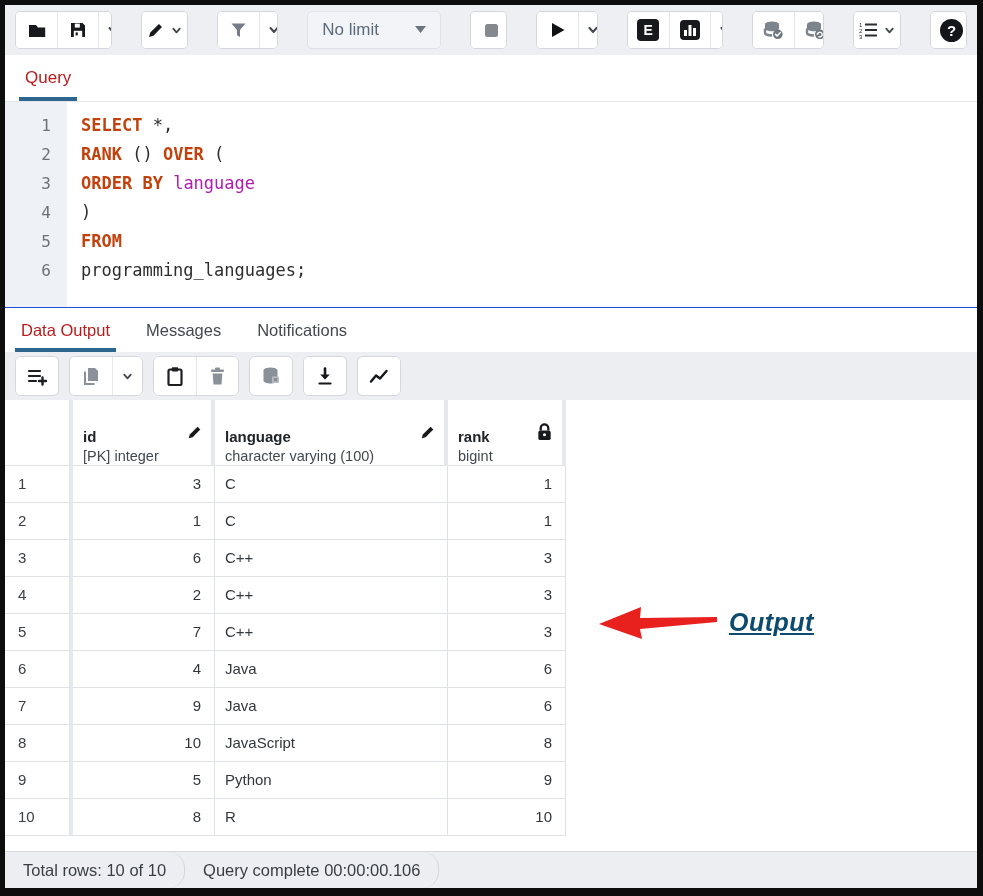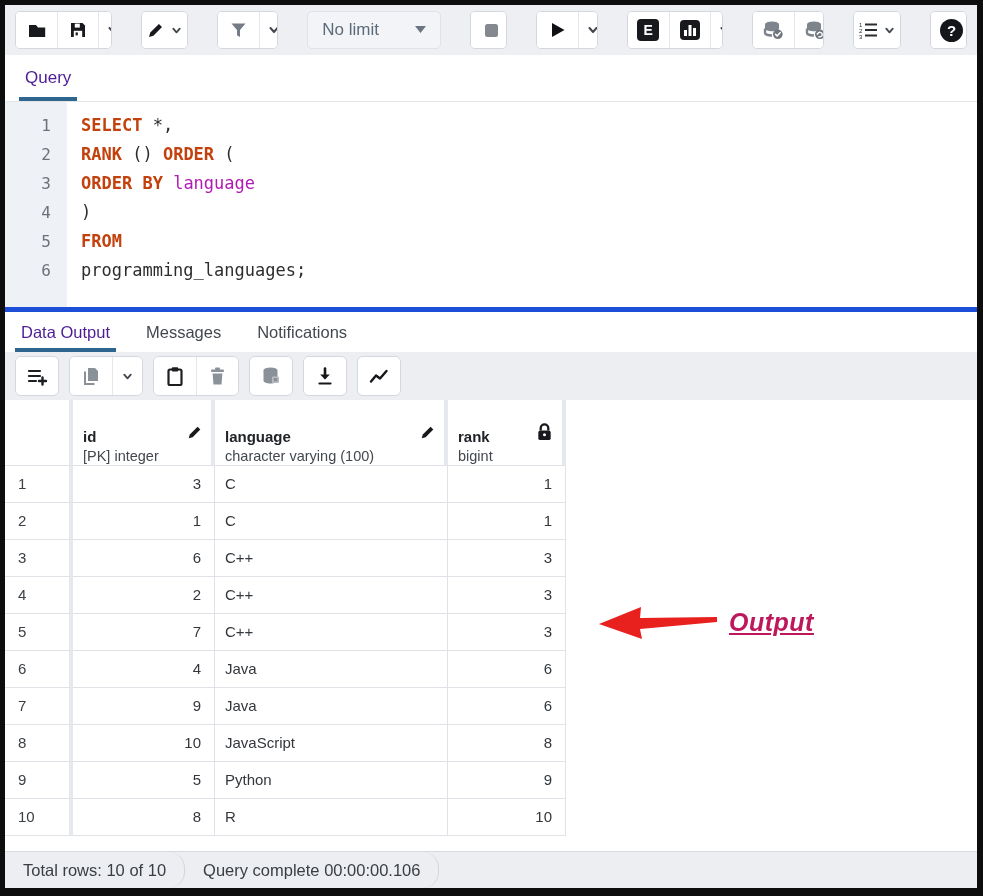--- a/index.html
+++ b/index.html
@@ -59,21 +59,21 @@
   
   .qtabs {
     height:47px; flex:0 0 47px; background:#ffffff;
     border-bottom:1px solid #e3e5e8;
     display:flex; align-items:stretch; padding-left:20px; gap:40px;
   }
   .tab {
     position:relative; display:flex; align-items:center;
     font-size:17px; color:#43484f; cursor:pointer;
   }
-  .tab.active { color:#4c1d95; }
+  .tab.active { color:#b91c1c; }
   .tab.active::after {
     content:""; position:absolute; left:-6px; right:-6px; bottom:0;
     height:4px; background:#2e6690;
   }
 
   
   .editor { height:205px; flex:0 0 205px; display:flex; background:#ffffff; }
   .gutter {
     width:62px; flex:0 0 62px; background:#eef1f5;
     font-family:"DejaVu Sans Mono", monospace;
@@ -88,21 +88,21 @@
   }
   .code-line { height:29px; line-height:29px; white-space:pre; }
   .kw { color:#c2410c; font-weight:bold; }
   .ident { color:#b11bb1; }
   .pl { color:#2d2d2d; }
 
   
   .otabs {
     height:45px; flex:0 0 45px; background:#ffffff;
     display:flex; align-items:stretch; padding-left:16px; gap:36px;
-    border-top:5px solid #1d4ed8;
+    border-top:1px solid #1d4ed8;
   }
   .otabs .tab { font-size:16.5px; }
 
   
   .rtoolbar {
     height:48px; flex:0 0 48px; background:#eceef2;
     display:flex; align-items:center; padding-left:10px; gap:10px;
   }
   .rtoolbar .tgroup { height:40px; border-radius:6px; }
   .rtoolbar .tbtn { min-width:42px; }
@@ -340,21 +340,21 @@
     <div class="gutter">
         <div class="gut-line">1</div>
         <div class="gut-line">2</div>
         <div class="gut-line">3</div>
         <div class="gut-line">4</div>
         <div class="gut-line">5</div>
         <div class="gut-line">6</div>
       </div>
     <div class="code-pane">
         <div class="code-line"><span class="kw">SELECT</span><span class="pl"> *,</span></div>
-        <div class="code-line"><span class="kw">RANK</span><span class="pl"> () </span><span class="kw">ORDER</span><span class="pl"> (</span></div>
+        <div class="code-line"><span class="kw">RANK</span><span class="pl"> () </span><span class="kw">OVER</span><span class="pl"> (</span></div>
         <div class="code-line"><span class="kw">ORDER BY</span><span class="pl"> </span><span class="ident">language</span></div>
         <div class="code-line"><span class="pl">)</span></div>
         <div class="code-line"><span class="kw">FROM</span></div>
         <div class="code-line"><span class="pl">programming_languages;</span></div>
       </div>
   </div>
 
   <div class="otabs">
     <div class="tab active">Data Output</div>
     <div class="tab">Messages</div>
@@ -559,21 +559,21 @@
           </tr>
         </tbody>
     </table>
 
     <div class="annotation">
       <span>
         <svg width="122" height="38" viewBox="0 0 122 38">
           <polygon points="2,21 44,4 43,15 120,14 120,19 43,26 45,36" fill="#e8201e"></polygon>
         </svg>
       </span>
-      <span class="annotation-label" style="color: #be185d;">Output</span>
+      <span class="annotation-label" style="color: #0c4a6e;">Output</span>
     </div>
   </div>
 
   <div class="statusbar">
     <div class="status-cell">Total rows: 10 of 10</div>
     <div class="status-cell">Query complete 00:00:00.106</div>
     <div class="status-cell status-fill"></div>
   </div>
 
 </div>

